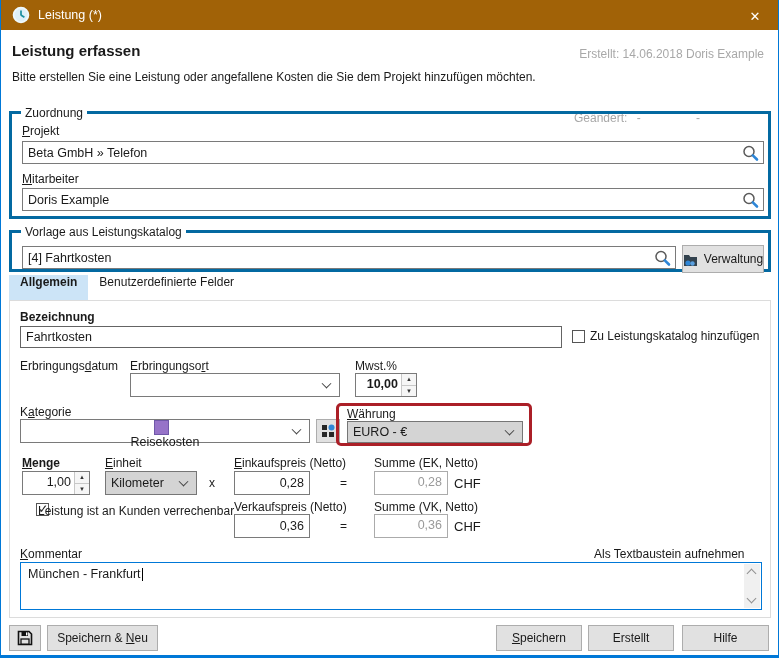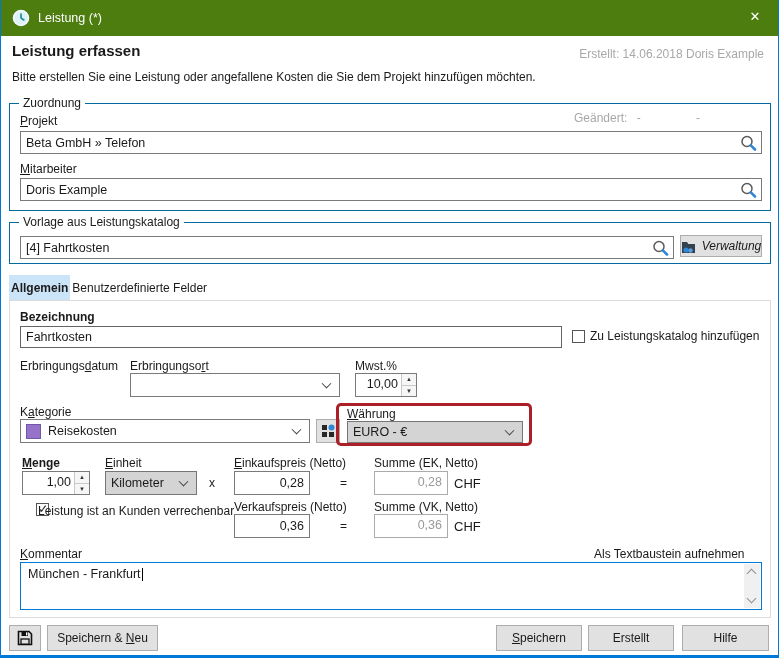--- a/index.html
+++ b/index.html
@@ -4,39 +4,39 @@
 <style>
   * { margin:0; padding:0; box-sizing:border-box; }
   html,body { background:#555; }
   body { font-family:"Liberation Sans", sans-serif; }
   #window{
     position:relative; width:779px; height:658px; background:#fff;
     border-left:1px solid #0078d7; border-right:1px solid #0078d7;
     border-bottom:3px solid #0078d7; overflow:hidden;
     font-size:12px; color:#1a1a1a;
   }
-  .titlebar{ position:absolute; left:0; top:0; width:100%; height:36px; background:#4d7c0f; display:flex; align-items:center; }
+  .titlebar{ position:absolute; left:0; top:0; width:100%; height:30px; background:#a16207; display:flex; align-items:center; }
   .titlebar .ticon{ margin-left:11px; display:flex; }
   .titlebar .ttext{ color:#fff; font-size:12.5px; margin-left:8px; }
   .closebtn{ position:absolute; right:0; top:0; width:46px; height:32px; display:flex; align-items:center; justify-content:center; color:#fff; font-size:13px; }
   .abs{ position:absolute; }
   .lbl{ font-size:12px; color:#1a1a1a; white-space:nowrap; }
   .b{ font-weight:bold; }
   .gray{ color:#a8a8a8; }
-  .group{ position:absolute; border:1px solid #0369a1; }
+  .group{ position:absolute; border:3px solid #0369a1;margin-top:8px; }
   .legend{ position:absolute; top:-8px; left:9px; background:#fff; padding:0 4px; font-size:12px; white-space:nowrap; }
   .tb{ border:1px solid #7a7a7a; background:#fff; font-family:"Liberation Sans",sans-serif; font-size:12.5px; color:#1a1a1a; padding:0 5px; }
   input.tb{ outline:none; }
   .combo{ position:absolute; border:1px solid #7a7a7a; background:#fff; display:flex; align-items:center; padding:0 5px; font-size:12.5px; }
   .combo.grayed{ background:#d4d4d4; border-color:#767676; }
   .chev{ position:absolute; right:9px; top:50%; width:7px; height:7px; border-right:1.4px solid #444; border-bottom:1.4px solid #444; transform:translateY(-70%) rotate(45deg); }
   .searchicon{ position:absolute; right:5px; top:50%; transform:translateY(-50%); display:flex; }
   .btn{ position:absolute; background:#e1e1e1; border:1px solid #adadad; display:flex; align-items:center; justify-content:center; font-size:12px; color:#1a1a1a; gap:6px; }
   .tabs{ position:absolute; left:8px; top:275px; height:25px; display:flex; align-items:stretch; }
-  .tab{ display:flex; align-items:center; padding:0 2px; font-size:12px; }
+  .tab{ display:flex; align-items:flex-start; padding:0 11px; font-size:12px; }
   .tab.active{ background:#cce4f7; font-weight:bold; }
   .panel{ position:absolute; left:8px; top:300px; width:762px; height:318px; border:1px solid #dcdcdc; background:#fff; }
   .spin{ position:absolute; border:1px solid #7a7a7a; background:#fff; display:flex; }
   .spin .val{ flex:1; text-align:right; font-size:12.5px; padding:3px 3px 0 0; }
   .spin .btns{ width:15px; border-left:1px solid #c8c8c8; display:flex; flex-direction:column; }
   .spin .btns div{ flex:1; display:flex; align-items:center; justify-content:center; font-size:6px; color:#333; background:#f6f6f6; }
   .spin .btns div:first-child{ border-bottom:1px solid #c8c8c8; }
   .cb{ width:13px; height:13px; border:1px solid #555; background:#fff; position:relative; display:inline-block; }
   .cb.checked::after{ content:"✓"; position:absolute; left:1px; top:-2px; font-size:12px; color:#1a1a1a; }
   .readonly-field{ border:1px solid #ababab; background:#fff; color:#9a9a9a; font-size:12.5px; text-align:right; padding:3px 5px 0 0; }
@@ -110,21 +110,21 @@
     <span class="legend">Vorlage aus Leistungskatalog</span>
     <div class="abs" style="left:10px; top:13px; width:654px; height:23px;">
       <input class="tb" style="width: 100%; height: 100%; padding-right: 26px;" value="[4] Fahrtkosten">
       <span class="searchicon">
         <svg width="17" height="17" viewBox="0 0 17 17">
             <circle cx="7" cy="7" r="5" fill="none" stroke="#5a5a5a" stroke-width="1.5"></circle>
             <line x1="10.8" y1="10.8" x2="15" y2="15" stroke="#2e86d7" stroke-width="2.6" stroke-linecap="round"></line>
           </svg>
       </span>
     </div>
-    <div class="btn" style="left:670px; top:12px; width:82px; height:22px;font-style:italic;">
+    <div class="btn" style="left:670px; top:12px; width:82px; height:28px;">
       <span style="display:flex;">
         <svg width="15" height="13" viewBox="0 0 15 13">
             <path d="M1 2 h5 l1.3 2 H14 v9 H1 z" fill="#33424e"></path>
             <circle cx="5" cy="10" r="2.6" fill="#2e86d7"></circle>
             <circle cx="9.5" cy="10.5" r="2.2" fill="#5aa0e0"></circle>
           </svg>
       </span>
       <span>Verwaltung</span>
     </div>
   </div>
@@ -147,31 +147,31 @@
     <span class="abs lbl" style="left:580px; top:28px;">Zu Leistungskatalog hinzufügen</span>
 
     
     <div class="abs lbl" style="left:10px; top:58px;">Erbringungs<u>d</u>atum</div>
     <div class="abs lbl" style="left:120px; top:58px;">Erbringungso<u>r</u>t</div>
     <div class="combo" style="left:120px; top:72px; width:210px; height:24px;">
       <span></span>
       <span class="chev"></span>
     </div>
     <div class="abs lbl" style="left:345px; top:58px;">Mwst.%</div>
-    <div class="spin" style="left:345px; top:72px; width:62px; height:24px;">
+    <div class="spin" style="left:345px; top:72px; width:62px; height:24px;font-weight:bold;">
       <span class="val">10,00</span>
       <span class="btns">
           <div>▲</div>
           <div>▼</div>
         </span>
     </div>
 
     
     <div class="abs lbl" style="left:10px; top:104px;">K<u>a</u>tegorie</div>
-    <div class="combo" style="left:10px; top:118px; width:290px; height:24px;">
+    <div class="combo" style="left:10px; top:118px; width:290px; height:24px;flex-direction:column;">
       <span class="catswatch"></span>
       <span>Reisekosten</span>
       <span class="chev"></span>
     </div>
     <div class="btn" style="left:306px; top:118px; width:24px; height:24px;">
       <span style="display:flex;">
         <svg width="14" height="14" viewBox="0 0 14 14">
           <rect x="1" y="1" width="5" height="5" fill="#262626"></rect>
           <rect x="1" y="8" width="5" height="5" fill="#262626"></rect>
           <rect x="8" y="8" width="5" height="5" fill="#262626"></rect>

